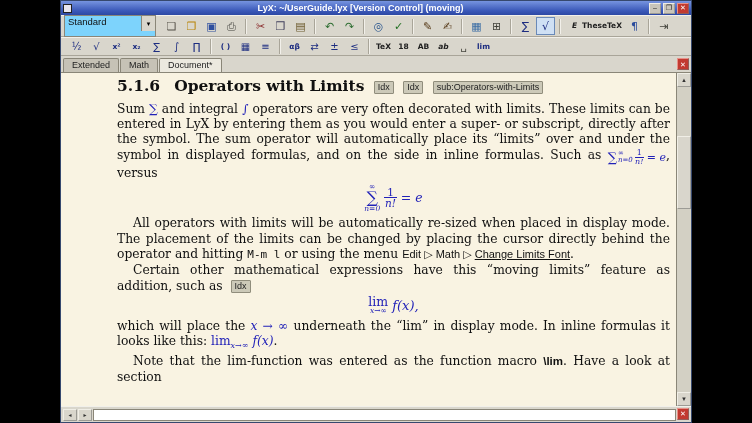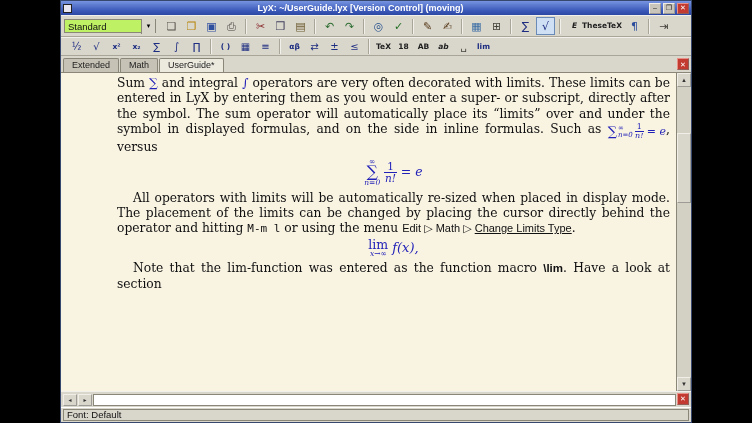--- a/index.html
+++ b/index.html
@@ -22,22 +22,22 @@
 
   
   .menubar { height: 15px; flex: 0 0 15px; display: flex; align-items: center; padding-left: 3px;
              font-size: 9.5px; color: #111; border-bottom: 1px solid #b8b4a8; }
   .menu-item { padding: 1px 6px; }
 
   
   .toolbar { height: 22px; flex: 0 0 22px; display: flex; align-items: center; gap: 1px;
              padding: 1px 3px; border-top: 1px solid #f2f0ea; border-bottom: 1px solid #a9a599; }
   .toolbar2 { height: 19px; flex: 0 0 19px; padding-left: 6px; }
-  .combo { display: flex; align-items: center; width: 92px; height: 14px; margin-right: 5px;
-           background: #bef264; border: 1px solid #8a8678; }
+  .combo { display: flex; width: 92px; height: 22px; margin-right: 5px;
+           background: #7dd3fc; border: 1px solid #8a8678; }
   .combo-text { flex: 1; font-size: 9.5px; padding-left: 3px; color: #111; }
   .combo-arrow { width: 14px; height: 15px; background: #d9d6cc; border-left: 1px solid #8a8678;
                  font-size: 7px; display: flex; align-items: center; justify-content: center; }
   .tb-icons { display: flex; align-items: center; gap: 1px; }
   .tb-btn { width: 19px; height: 18px; display: flex; align-items: center; justify-content: center;
             background: transparent; border: 1px solid transparent; padding: 0; cursor: default; }
   .toolbar2 .tb-btn { height: 16px; }
   .tb-btn.active { background: #cfe0f4; border: 1px solid #6a8ab8; }
   .tb-glyph { font-family: "DejaVu Sans", sans-serif; font-size: 11px; line-height: 1; }
   .toolbar2 .tb-glyph { font-size: 10px; }
@@ -290,28 +290,34 @@
             <span class="tb-glyph tb-small" style="color: rgb(28, 44, 128);">lim</span>
           </button>
         </span>
     </div>
 
     <div class="tabbar">
       <span class="tabs">
 
       <span class="tab">Extended</span>
           <span class="tab">Math</span>
-          <span class="tab active">UserGuide*</span>
+          <span class="tab active">Document*</span>
         </span>
       <button class="mini-close">✕</button>
     </div>
 
     <div class="docrow">
       <div class="docview">
 
+        <div class="sec">
+          <span class="sec-num">5.1.6</span><span class="sec-title">Operators with Limits</span>
+          <span class="badge">Idx</span>
+          <span class="badge">Idx</span>
+          <span class="badge">sub:Operators-with-Limits</span>
+        </div>
 
         <p class="para">
           <span>Sum </span><span class="m">∑</span><span> and integral </span><span class="m">∫</span><span> operators are very often decorated with limits. These limits can be entered in LyX by entering them as you would enter a super- or subscript, directly after the symbol. The sum operator will automatically place its “limits” over and under the symbol in displayed formulas, and on the side in inline formulas. Such as </span><span class="imath">
               <span class="isum">∑</span>
               <span class="istack">
                 <span class="it">∞</span>
                 <span class="ib">n=0</span>
               </span>
               <span class="ifrac">
                 <span class="ifr-n">1</span>
@@ -329,32 +335,38 @@
           </span>
           <span class="dfrac">
             <span class="dnum">1</span>
             <span class="dden">n!</span>
           </span>
           <span class="drhs"><span>=</span> <span class="ires">e</span></span>
         </div>
 
 
         <p class="para indent">
-          <span>All operators with limits will be automatically re-sized when placed in display mode. The placement of the limits can be changed by placing the cursor directly behind the operator and hitting </span><span class="kbd">M-m l</span><span> or using the menu </span><span class="menupath">Edit ▷ Math ▷ </span><span class="menupath u">Change Limits Type</span><span>.</span>
-        </p>
-
+          <span>All operators with limits will be automatically re-sized when placed in display mode. The placement of the limits can be changed by placing the cursor directly behind the operator and hitting </span><span class="kbd">M-m l</span><span> or using the menu </span><span class="menupath">Edit ▷ Math ▷ </span><span class="menupath u">Change Limits Font</span><span>.</span>
+        </p>
+
+        <p class="para indent">
+          <span>Certain other mathematical expressions have this “moving limits” feature as addition, such as </span><span class="badge">Idx</span>
+        </p>
 
         <div class="displaymath">
           <span class="dstack">
             <span class="dlim">lim</span>
             <span class="dbot">x→∞</span>
           </span>
           <span class="dfx">f(x),</span>
         </div>
 
+        <p class="para">
+          <span>which will place the </span><span class="m ifx">x → ∞</span><span> underneath the “lim” in display mode. In inline formulas it looks like this: </span><span class="m"><span>lim</span><span class="ilim-sub">x→∞</span><span class="ifx"> f(x)</span></span><span>.</span>
+        </p>
 
         <p class="para indent">
           <span>Note that the lim-function was entered as the function macro </span><span class="macro">\lim</span><span>. Have a look at section </span>
         </p>
 
       </div>
 
       <div class="vscroll">
         <button class="scr-btn">▲</button>
         <div class="scr-track">
@@ -364,18 +376,15 @@
       </div>
     </div>
 
     <div class="minibuffer">
       <button class="mb-btn">◂</button>
       <button class="mb-btn">▸</button>
       <input class="mb-input" value="" style="">
       <button class="mini-close">✕</button>
     </div>
 
-    <div class="statusbar">
-      <div class="status-inner">Font: Default</div>
-    </div>
 
   </div>
 </div>
 
 </body></html>

